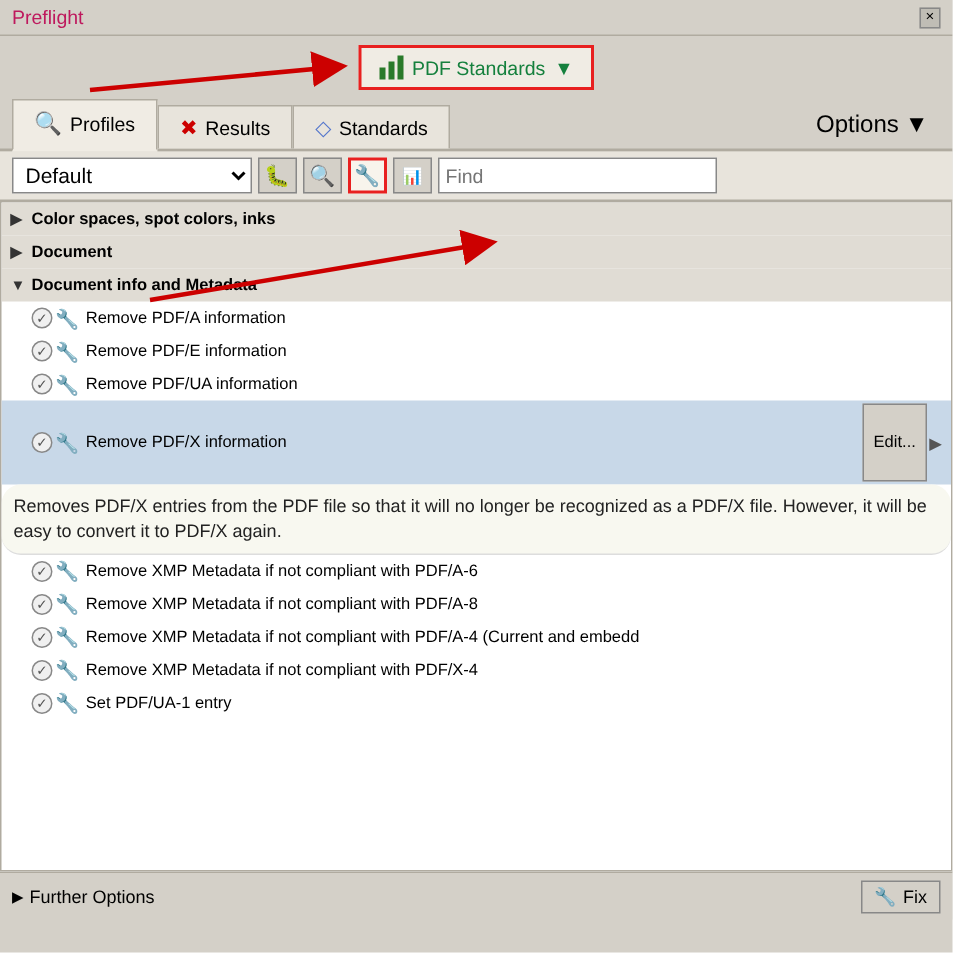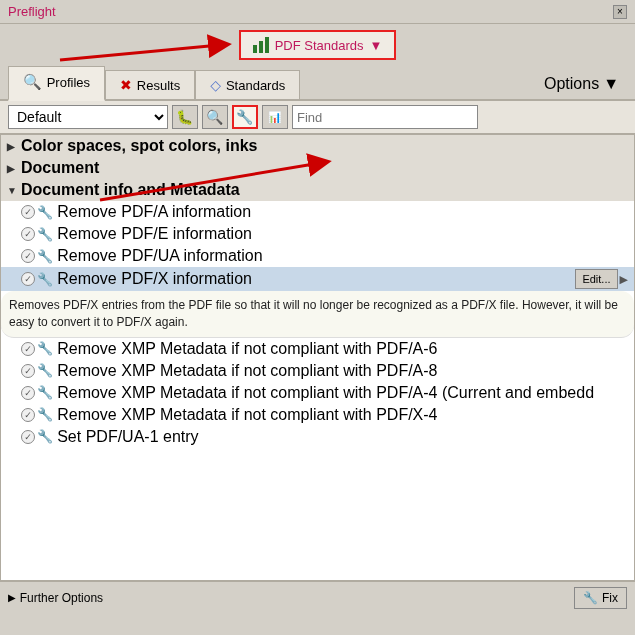--- a/index.html
+++ b/index.html
@@ -54,21 +54,21 @@
     .pdf-standards-btn {
       display: flex;
       align-items: center;
       gap: 6px;
       background: #f0ece4;
       border: 2px solid #e82020;
       padding: 5px 12px;
       cursor: pointer;
       font-size: 13px;
       font-weight: normal;
-      color: #be185d;
+      color: #15803d;
     }
     .pdf-standards-btn .bar-chart-icon {
       display: flex;
       align-items: flex-end;
       gap: 2px;
       height: 16px;
     }
     .bar-chart-icon .bar {
       width: 4px;
       background: #2a7a2a;
@@ -220,30 +220,30 @@
       align-items: center;
       justify-content: center;
       font-size: 9px;
       color: #555;
       background: #f0f0f0;
     }
     .wrench-icon {
       font-size: 13px;
     }
     .item-label {
-      font-size: 16px;
+      font-size: 11px;
       color: #000;
       flex: 1;
       overflow: hidden;
       text-overflow: ellipsis;
     }
     .edit-btn {
       margin-left: auto;
       font-size: 11px;
-      padding: 3px 6px;
+      padding: 19px 6px;
       background: #d4d0c8;
       border: 1px solid #888;
       cursor: pointer;
       flex-shrink: 0;
     }
 
     
     .bottom-bar {
       background: #d4d0c8;
       border-top: 1px solid #b0aba0;

